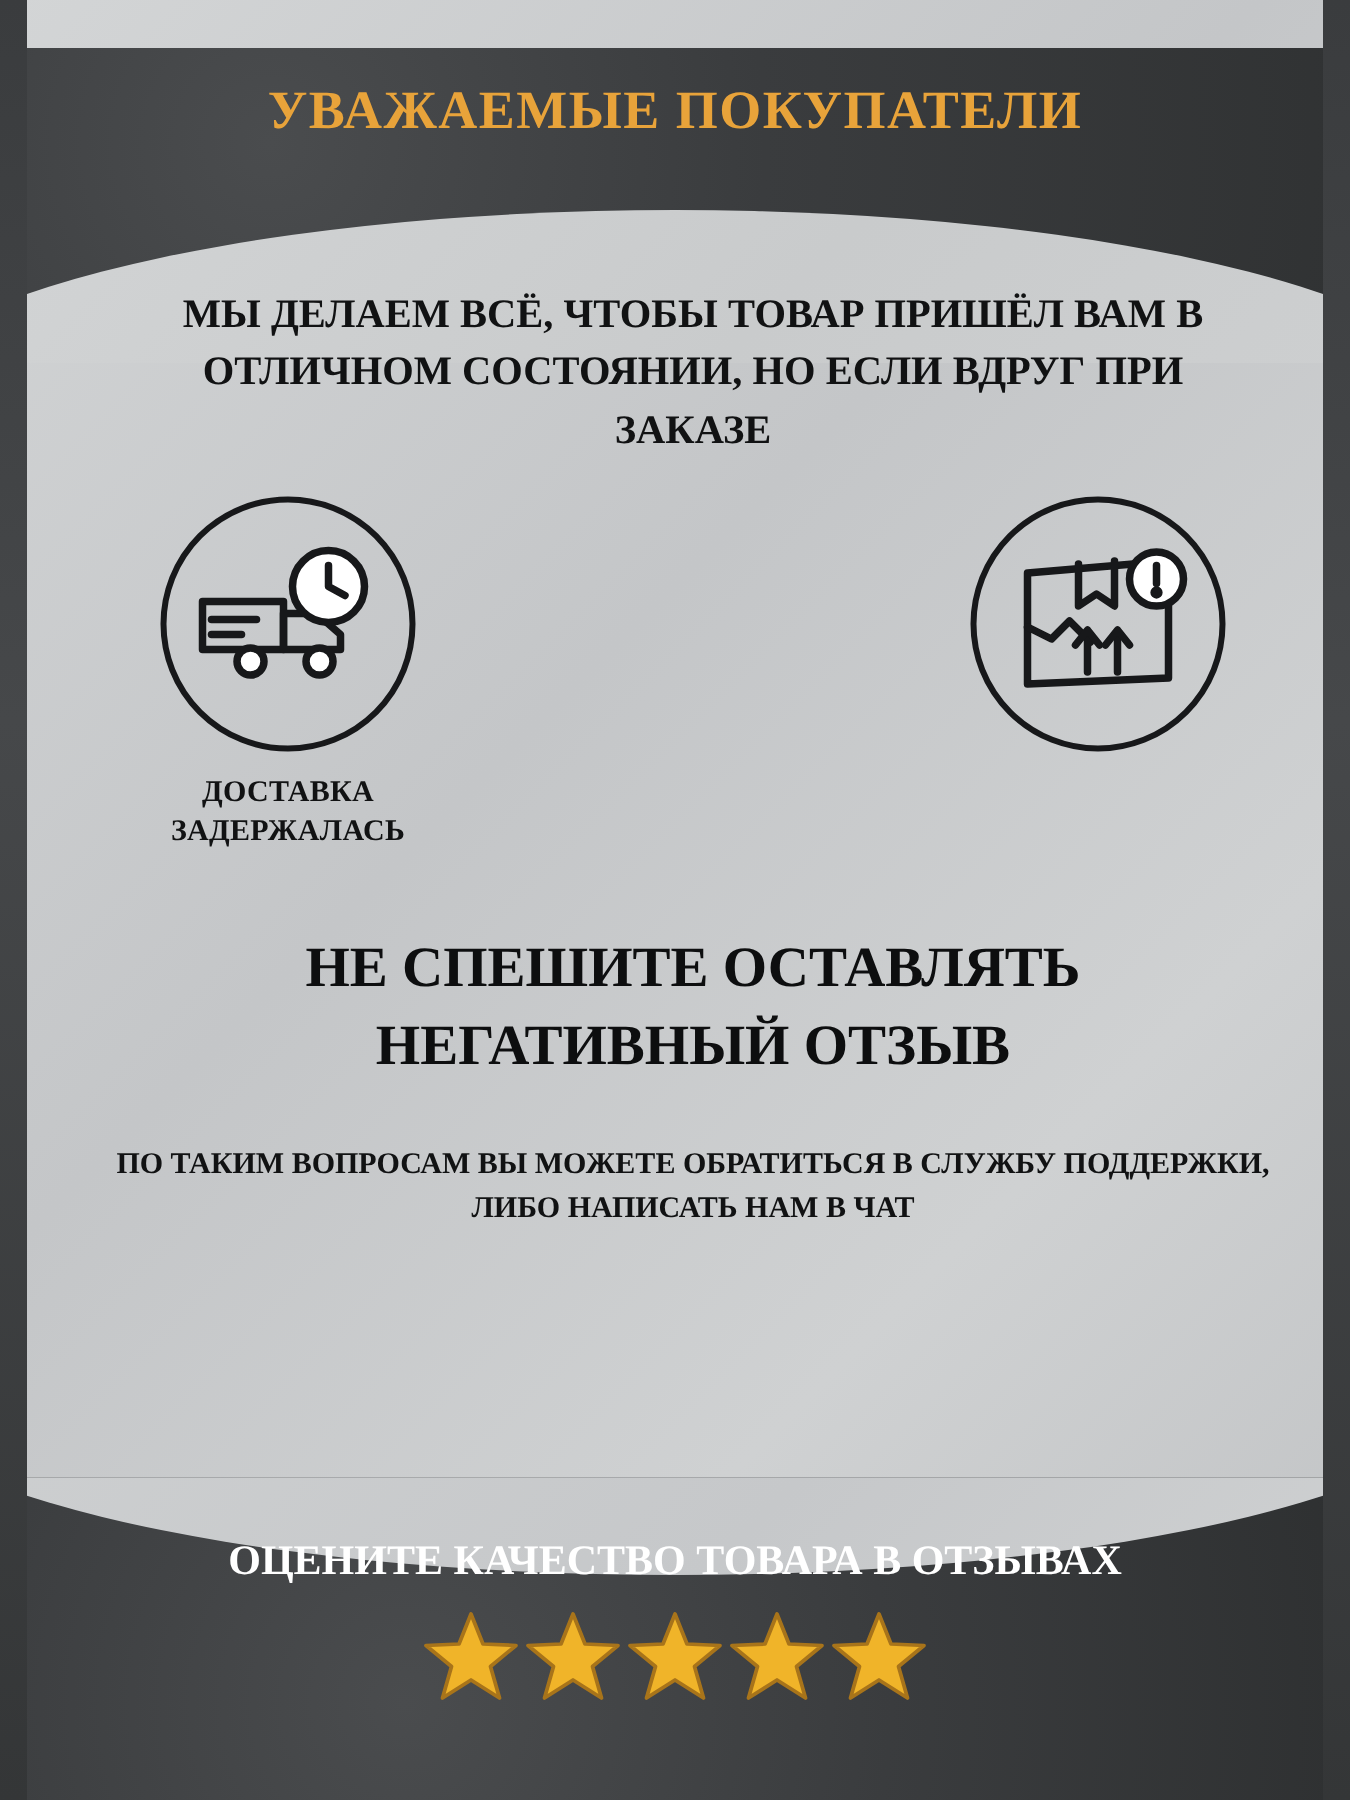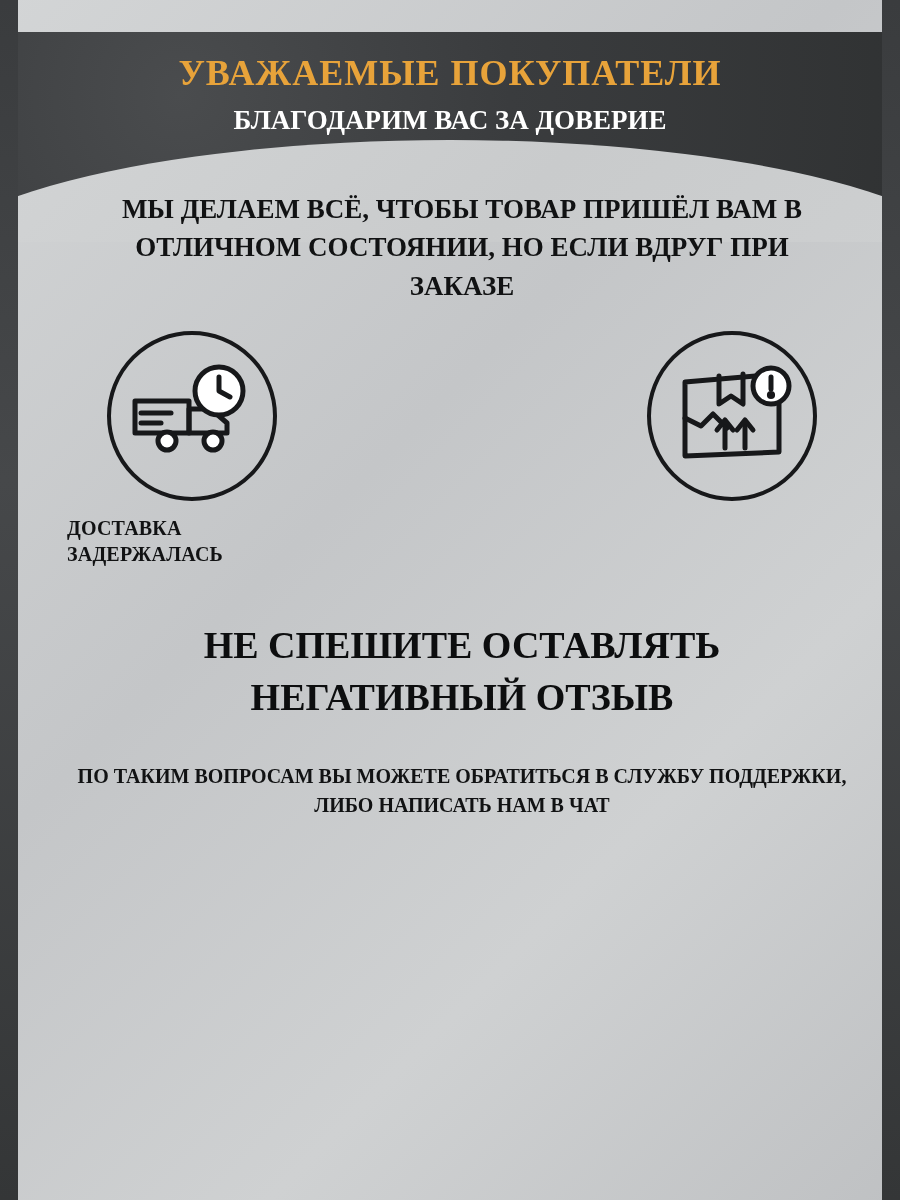--- a/index.html
+++ b/index.html
@@ -94,21 +94,21 @@
   }
   
   .icons-row {
     display: flex;
     justify-content: space-between;
     align-items: flex-start;
     padding: 26px 55px 0 55px;
   }
   .icon-col {
     width: 250px;
-    text-align: left;
+    text-align: center;
   }
   .circle {
     width: 170px;
     height: 170px;
     margin: 0 auto;
     border: 4px solid #17181a;
     border-radius: 50%;
     display: flex;
     align-items: center;
     justify-content: center;
@@ -188,21 +188,20 @@
   .stars svg { display: block; }
 </style>
 </head>
 <body>
 
 <div class="poster">
 
   <div class="band-top">
     <div class="band-top-inner">
       <div class="title-gold">УВАЖАЕМЫЕ ПОКУПАТЕЛИ</div>
-      <div class="title-white">БЛАГОДАРИМ ВАС ЗА ДОВЕРИЕ</div>
     </div>
   </div>
 
   <div class="edge left"></div>
   <div class="edge right"></div>
 
   <div class="body-wrap">
 
     <div class="lead">МЫ ДЕЛАЕМ ВСЁ, ЧТОБЫ ТОВАР ПРИШЁЛ ВАМ В ОТЛИЧНОМ СОСТОЯНИИ, НО ЕСЛИ ВДРУГ ПРИ ЗАКАЗЕ</div>
 
@@ -245,14 +244,36 @@
           </svg>
         </div>
       </div>
 
     </div>
 
     <div class="headline">НЕ СПЕШИТЕ ОСТАВЛЯТЬ НЕГАТИВНЫЙ ОТЗЫВ</div>
     <div class="sub">ПО ТАКИМ ВОПРОСАМ ВЫ МОЖЕТЕ ОБРАТИТЬСЯ В СЛУЖБУ ПОДДЕРЖКИ, ЛИБО НАПИСАТЬ НАМ В ЧАТ</div>
   </div>
 
+  <div class="band-bottom">
+    <div class="band-bottom-inner">
+      <div class="bottom-title">ОЦЕНИТЕ КАЧЕСТВО ТОВАРА В ОТЗЫВАХ</div>
+      <div class="stars">
+        <svg width="64" height="62" viewBox="0 0 64 62">
+          <polygon points="32,3 40,23 62,24 45,38 51,59 32,47 13,59 19,38 2,24 24,23" fill="#f0b429" stroke="#a8741a" stroke-width="2.5" stroke-linejoin="round"></polygon>
+        </svg>
+        <svg width="64" height="62" viewBox="0 0 64 62">
+          <polygon points="32,3 40,23 62,24 45,38 51,59 32,47 13,59 19,38 2,24 24,23" fill="#f0b429" stroke="#a8741a" stroke-width="2.5" stroke-linejoin="round"></polygon>
+        </svg>
+        <svg width="64" height="62" viewBox="0 0 64 62">
+          <polygon points="32,3 40,23 62,24 45,38 51,59 32,47 13,59 19,38 2,24 24,23" fill="#f0b429" stroke="#a8741a" stroke-width="2.5" stroke-linejoin="round"></polygon>
+        </svg>
+        <svg width="64" height="62" viewBox="0 0 64 62">
+          <polygon points="32,3 40,23 62,24 45,38 51,59 32,47 13,59 19,38 2,24 24,23" fill="#f0b429" stroke="#a8741a" stroke-width="2.5" stroke-linejoin="round"></polygon>
+        </svg>
+        <svg width="64" height="62" viewBox="0 0 64 62">
+          <polygon points="32,3 40,23 62,24 45,38 51,59 32,47 13,59 19,38 2,24 24,23" fill="#f0b429" stroke="#a8741a" stroke-width="2.5" stroke-linejoin="round"></polygon>
+        </svg>
+      </div>
+    </div>
+  </div>
 
 </div>
 
 </body></html>

